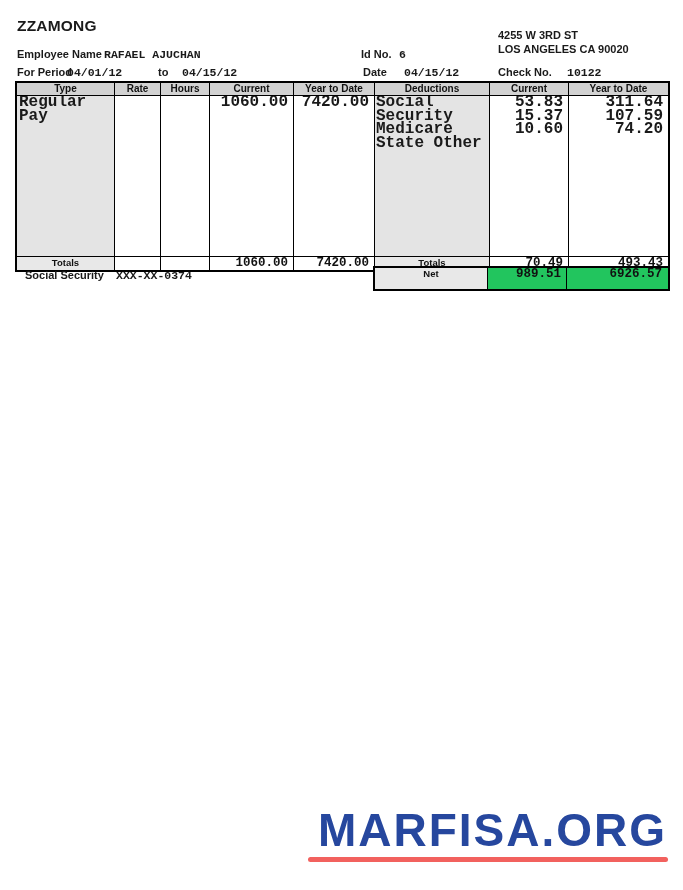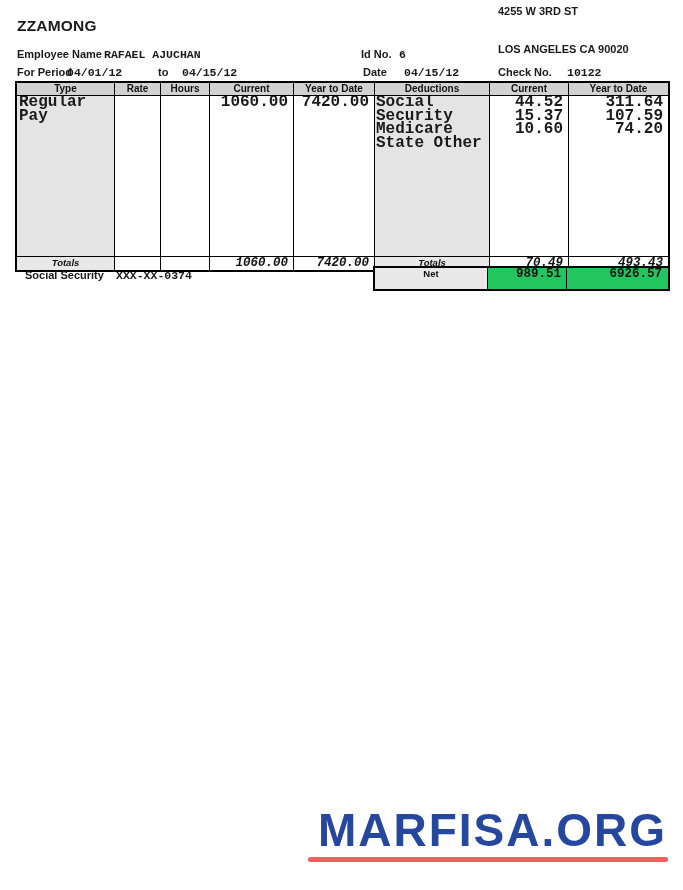--- a/index.html
+++ b/index.html
@@ -26,21 +26,21 @@
   .hdr-row { height:13px; border-bottom:1px solid #000; background:#d2d2d2; }
   .hdr-row .cell {
     background:#d2d2d2; font-size:10px; font-weight:bold; text-align:center;
     line-height:12px; color:#111;
   }
   .body-row { height:160px; }
   .gray-col { background:#e4e4e4; }
   .bodytxt { font-family:"Liberation Mono","DejaVu Sans Mono",monospace; font-weight:bold; font-size:16px; line-height:13.5px; color:#1a1a1a; }
   .num { text-align:right; padding-right:5px; }
   .tot-row { height:14px; border-top:1px solid #000; }
-  .tot-row .cell { line-height:12px;font-style:italic; }
+  .tot-row .cell { line-height:12px; }
   .tot-label { background:#e8e8e8; font-size:9.5px; font-weight:bold; text-align:center; }
   .tot-num { font-family:"Liberation Mono","DejaVu Sans Mono",monospace; font-weight:bold; font-size:12.5px; text-align:right; padding-right:5px; line-height:12px; }
 
   .net-row {
     position:absolute; left:373px; top:266px; width:297px; height:25px;
     border:2px solid #000; display:flex; background:#22c55e;
   }
   .net-row .cell { line-height:12px; }
   .nc1{width:113px} .nc2{width:79px} .nc3{width:100px}
 
@@ -53,21 +53,21 @@
   }
   .logo-underline { height:5px; margin-top:3px; border-radius:3px; }
 </style>
 </head>
 <body>
 
 <div class="page">
 
   <div class="abs company" style="left:17px; top:17px;">ZZAMONG</div>
 
-  <div class="abs lbl" style="left:498px; top:5px;">4255 W 3RD ST</div>
+  <div class="abs lbl" style="left:498px; top:29px;">4255 W 3RD ST</div>
   <div class="abs lbl" style="left:498px; top:43px;">LOS ANGELES CA 90020</div>
 
   <div class="abs lbl" style="left:17px; top:48px;">Employee Name</div>
   <div class="abs mono" style="left:104px; top:48px;">RAFAEL AJUCHAN</div>
   <div class="abs lbl" style="left:361px; top:48px;">Id No.</div>
   <div class="abs mono" style="left:399px; top:48px;">6</div>
 
   <div class="abs lbl" style="left:17px; top:66px;">For Period</div>
   <div class="abs mono" style="left:67px; top:66px;">04/01/12</div>
   <div class="abs lbl" style="left:158px; top:66px;">to</div>
@@ -95,21 +95,21 @@
       <div class="cell c2"></div>
       <div class="cell c3"></div>
       <div class="cell c4 bodytxt num">1060.00</div>
       <div class="cell c5 bodytxt num">7420.00</div>
       <div class="cell c6 gray-col">
         <div class="bodytxt" style="padding-left:1px;">Social Security</div>
         <div class="bodytxt" style="padding-left:1px;">Medicare</div>
         <div class="bodytxt" style="padding-left:1px;">State Other</div>
       </div>
       <div class="cell c7">
-        <div class="bodytxt num">44.52</div>
+        <div class="bodytxt num">53.83</div>
         <div class="bodytxt num">15.37</div>
         <div class="bodytxt num">10.60</div>
       </div>
       <div class="cell c8">
         <div class="bodytxt num">311.64</div>
         <div class="bodytxt num">107.59</div>
         <div class="bodytxt num">74.20</div>
       </div>
     </div>
 

